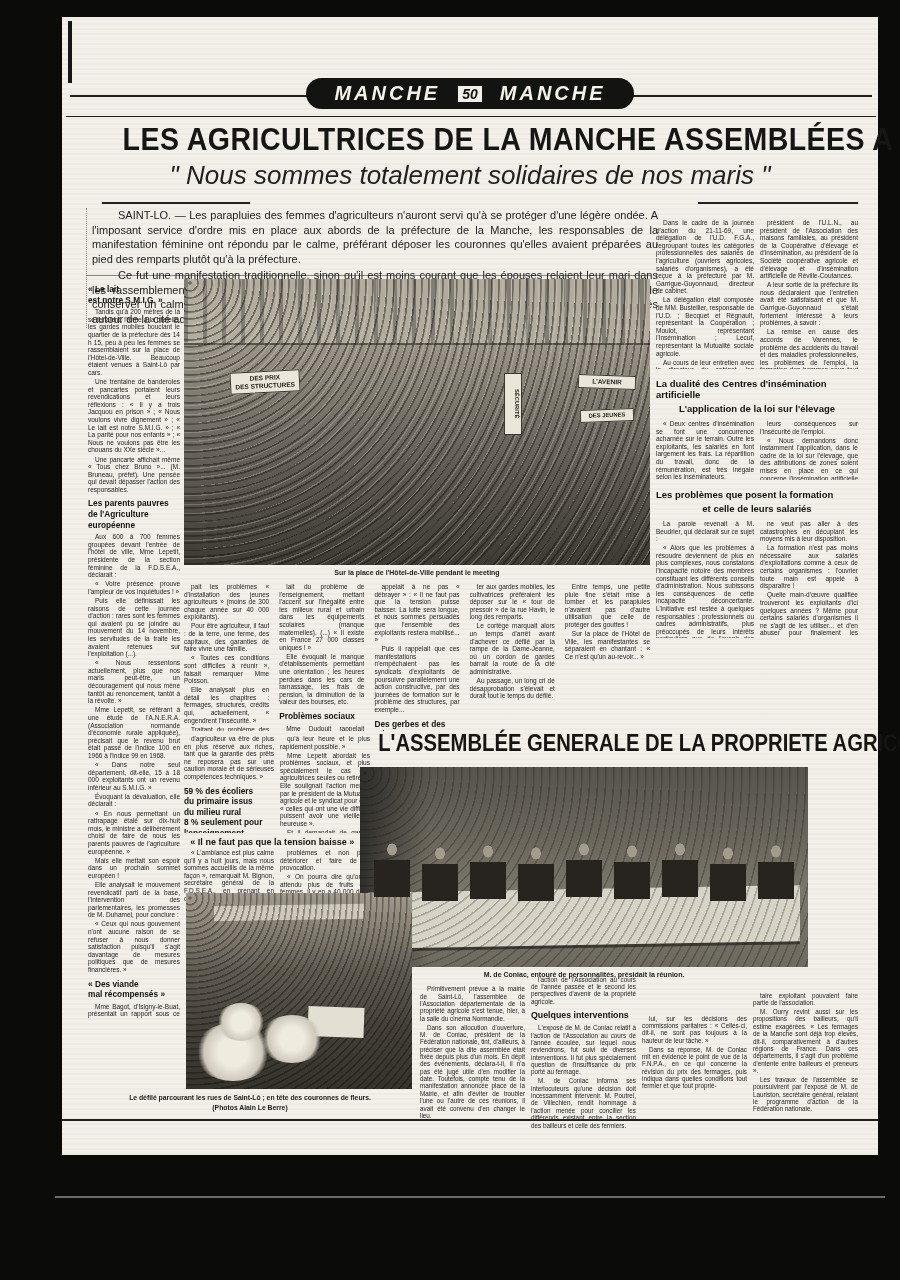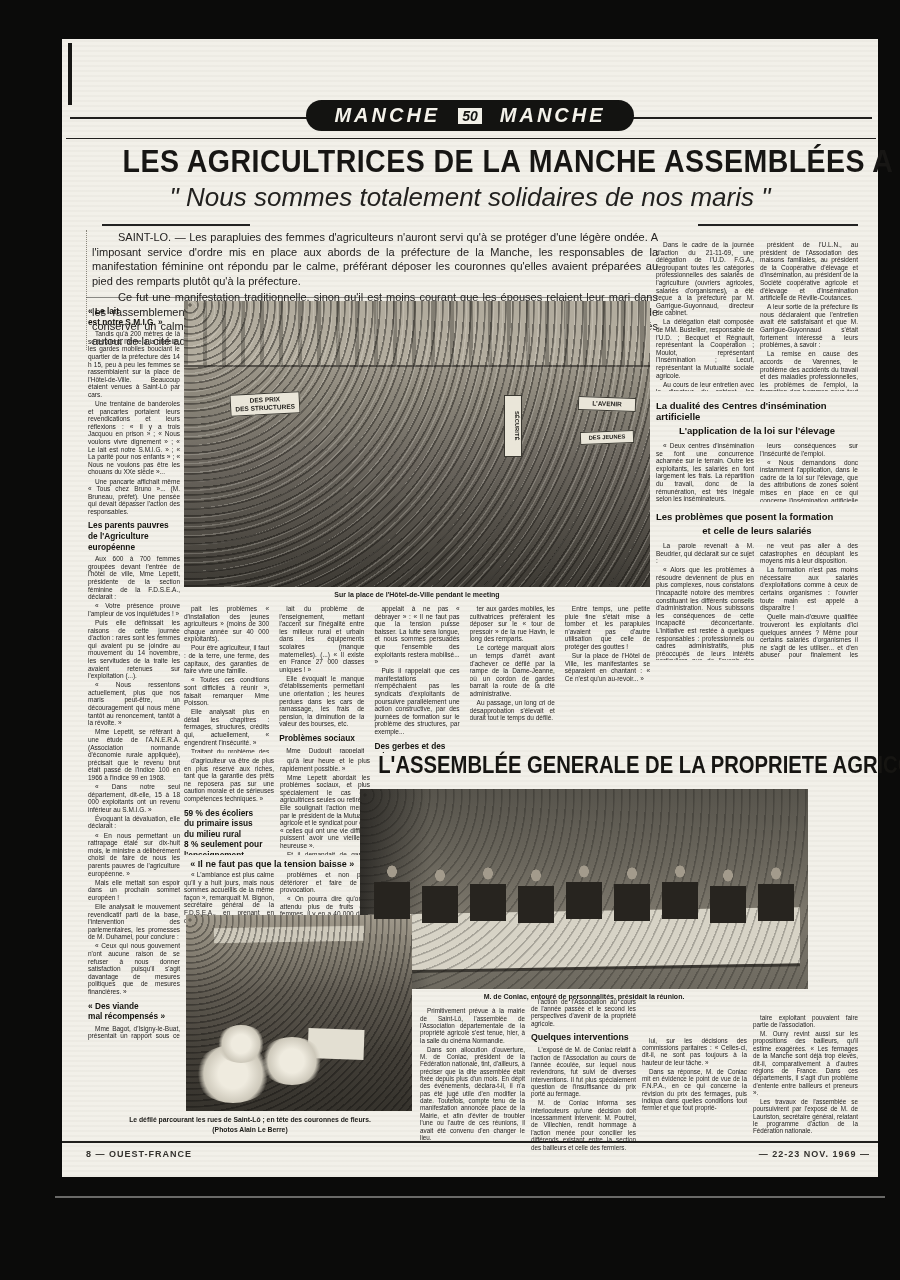--- a/index.html
+++ b/index.html
@@ -3,21 +3,21 @@
 <meta charset="utf-8">
 <style>
   html,body{margin:0;padding:0;}
   body{
     width:900px;height:1280px;position:relative;overflow:hidden;
     background:#0b0b0a;
     font-family:"Liberation Sans", sans-serif;
   }
   .scanline{position:absolute;left:55px;top:1196px;width:830px;height:2px;background:#c9c9c6;opacity:.5;}
   .paper{
-    position:absolute;left:62px;top:39px;width:816px;height:1138px;
+    position:absolute;left:62px;top:17px;width:816px;height:1138px;
     background:#f2f0e9;color:#232120;
     background-image:repeating-linear-gradient(0deg, rgba(110,104,90,.04) 0 2px, rgba(0,0,0,0) 2px 5px);
   }
   .corner-bar{position:absolute;left:6px;top:4px;width:4px;height:62px;background:#161614;}
   .rule{position:absolute;background:#201f1d;}
   .rule-top{left:8px;top:78px;width:802px;height:2px;}
   .rule-mast{left:4px;top:99px;width:810px;height:1px;}
   .masthead{position:absolute;top:61px;left:0;width:100%;display:flex;justify-content:center;z-index:3;}
   .pill{background:#131311;border-radius:18px;padding:4px 28px;display:flex;align-items:center;gap:16px;}
   .mast-word{color:#f4f2ea;font-weight:bold;font-style:italic;font-size:20px;letter-spacing:3px;}
@@ -324,18 +324,14 @@
     <div class="wreath wreath-1"></div>
     <div class="wreath wreath-2"></div>
     <div class="wreath wreath-3"></div>
   </div>
   <div class="caption cap3">
     <div>Le défilé parcourant les rues de Saint-Lô ; en tête des couronnes de fleurs.</div>
     <div>(Photos Alain Le Berre)</div>
   </div>
 
   <div class="rule footer-rule"></div>
-  <div class="footer">
-    <span>8  —  OUEST-FRANCE</span>
-    <span>—  22-23  NOV.  1969  —</span>
-  </div>
 
 </div>
 
 </body></html>

